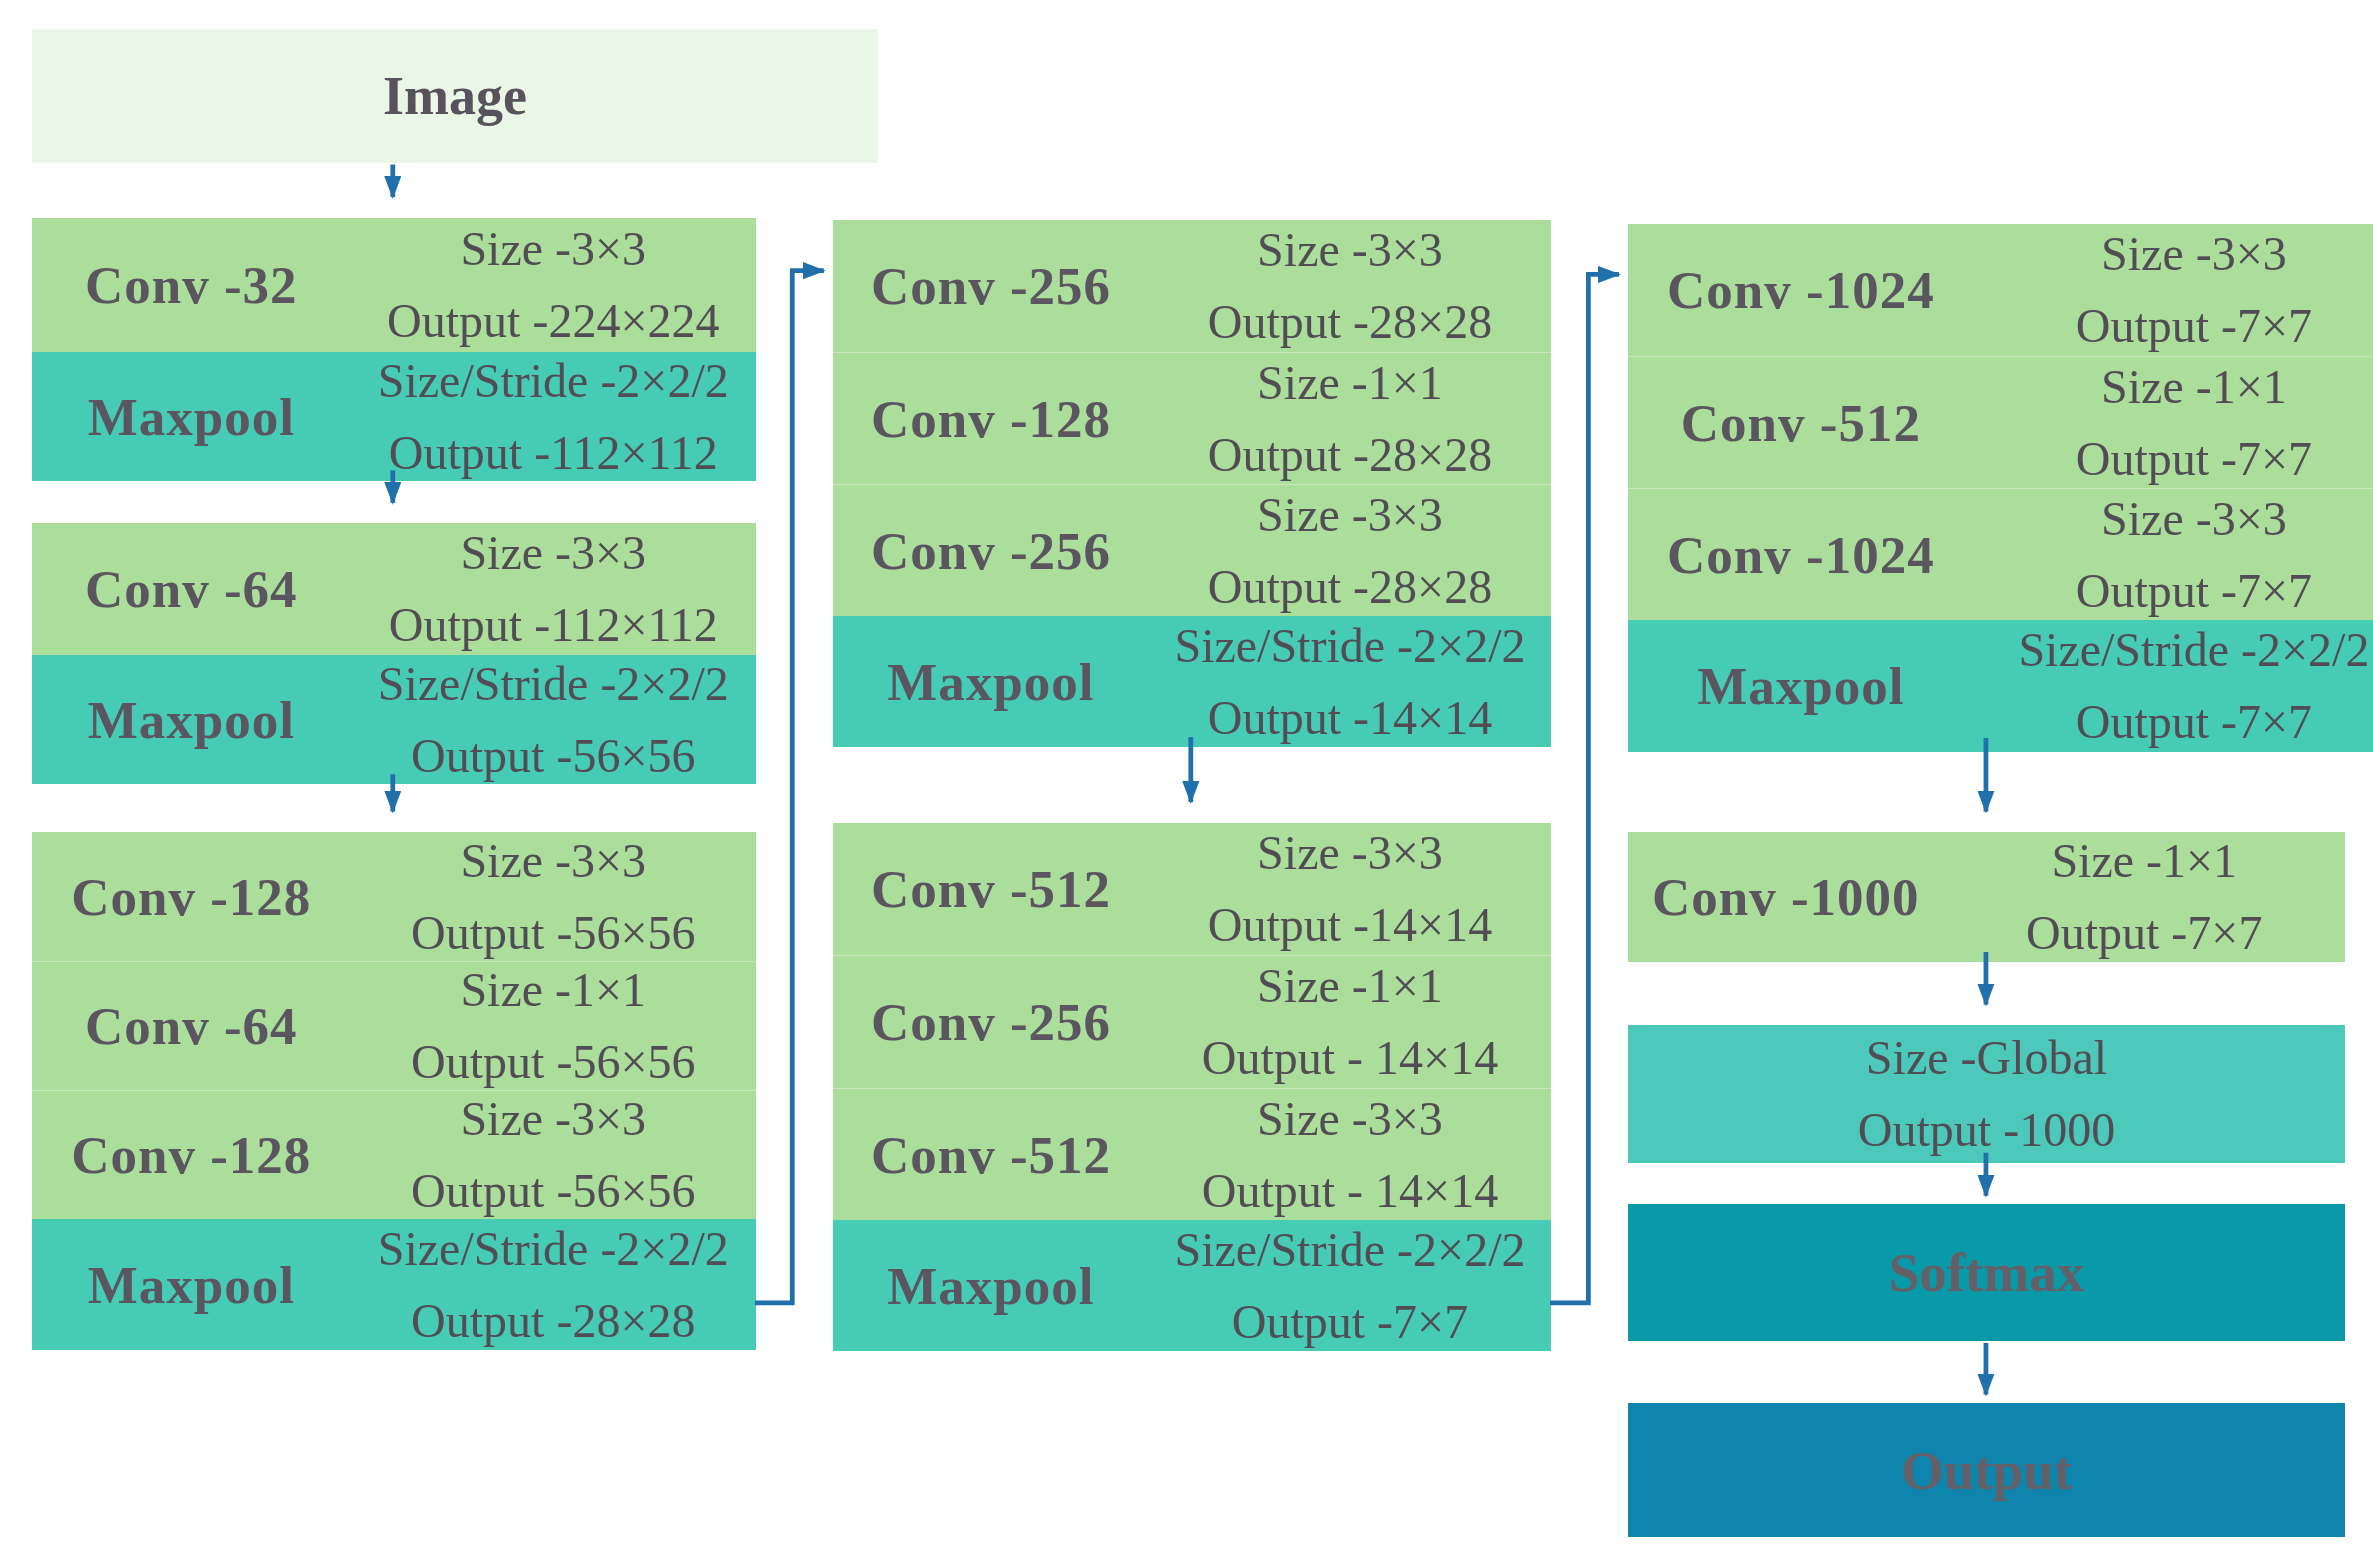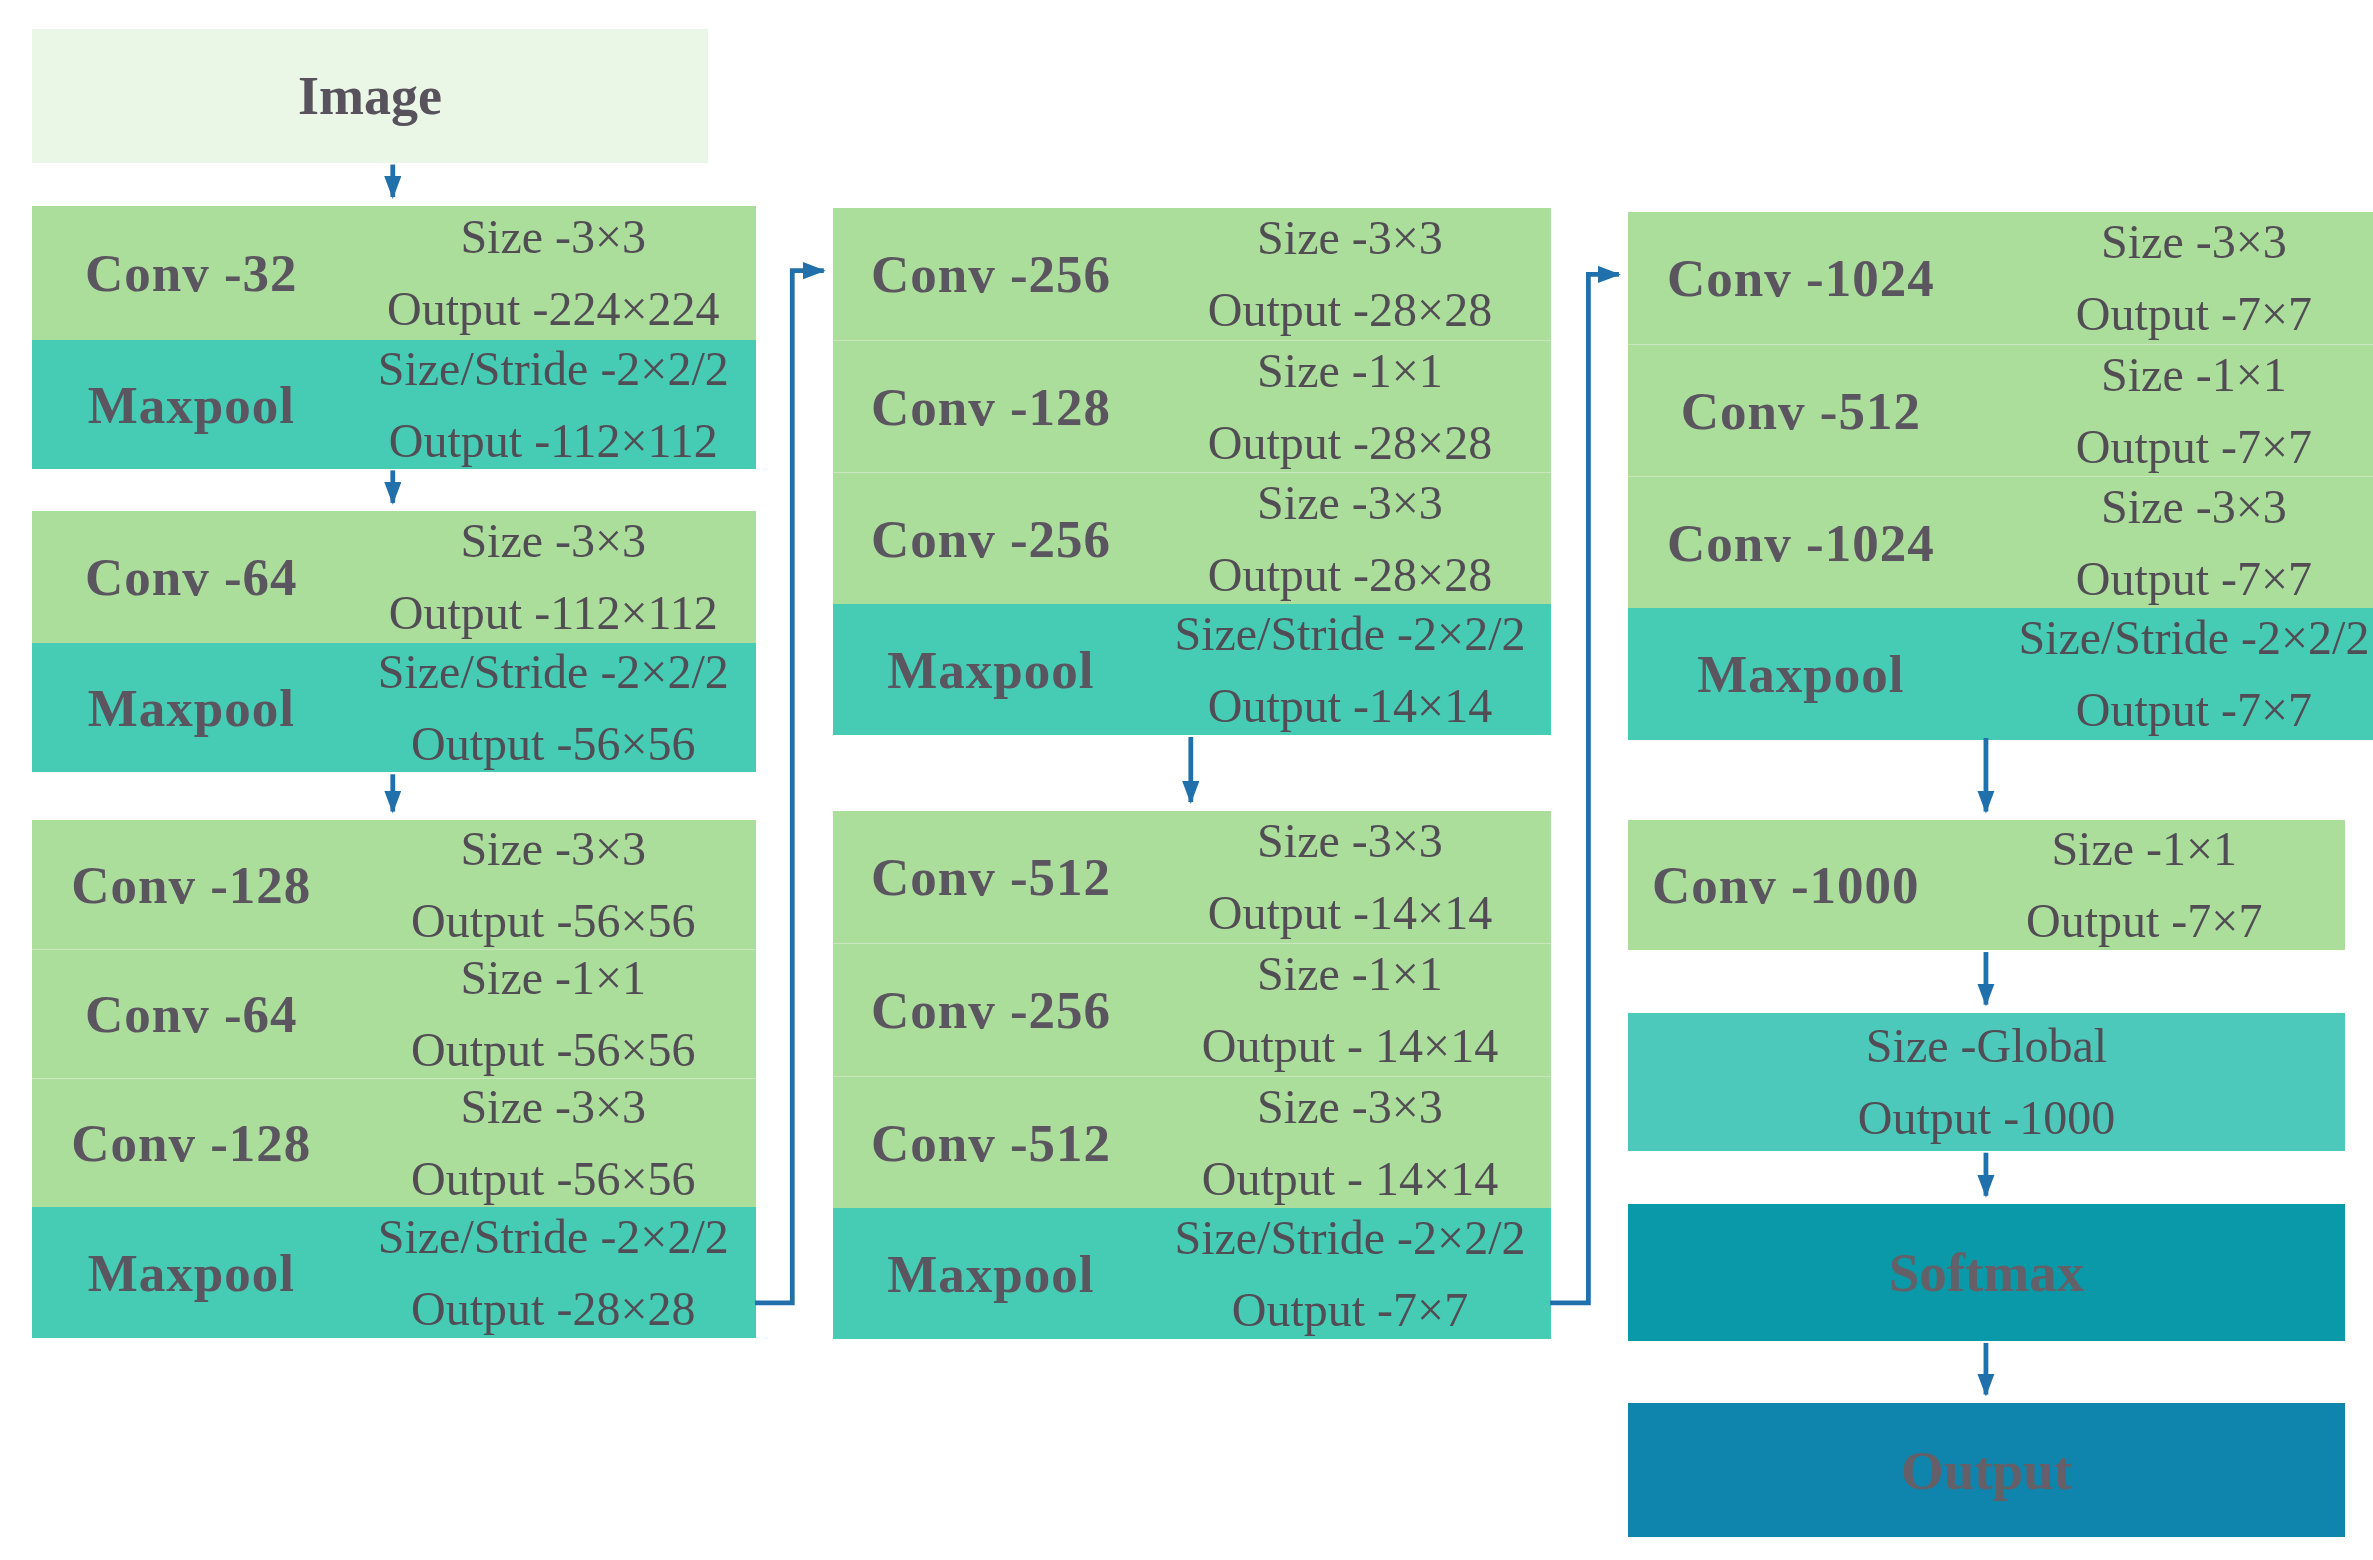--- a/index.html
+++ b/index.html
@@ -9,21 +9,21 @@
     background:#ffffff;
     font-family:"Liberation Serif","DejaVu Serif",serif;
     overflow:hidden;
   }
   .block{position:absolute;box-sizing:border-box;}
   .image-block{
     background:#eaf6e6;
     display:flex;align-items:center;justify-content:center;
   }
   .image-block .big-lbl{font-size:54px;font-weight:bold;color:#57525b;}
-  .group{display:flex;flex-direction:column;}
+  .group{display:flex;flex-direction:column;margin-top:12px;}
   .row{display:flex;align-items:center;box-sizing:border-box;}
   .row.conv{background:#abdd9b;}
   .row.pool{background:#46cbb4;}
   .row.conv + .row.conv{border-top:1.9px solid #c9e8bd;}
   .row .lbl{
     flex:0 0 44%;text-align:center;
     font-size:53px;font-weight:bold;color:#5b5560;
     letter-spacing:1px;
   }
   .row .det{
@@ -37,21 +37,21 @@
   .softmax-block{background:#0a99a8;}
   .output-block{background:#0f85ae;}
   .solid-label .big-lbl{font-size:55px;font-weight:bold;color:#656067;}
   svg.overlay{position:absolute;left:0;top:0;pointer-events:none;}
 </style>
 </head>
 <body>
 
 <div class="canvas">
 
-  <div class="block image-block" style="left:32px;top:29px;width:676px;height:134px;">
+  <div class="block image-block" style="left:32px;top:29px;width:846px;height:134px;">
     <div class="big-lbl">Image</div>
   </div>
 
   <div class="block group" style="left:32px;top:206px;width:724px;height:263px;">
     <div class="row conv" style="height:134px;">
       <div class="lbl">Conv -32</div>
       <div class="det">
         <div>Size -3×3</div>
         <div>Output -224×224</div>
       </div>

